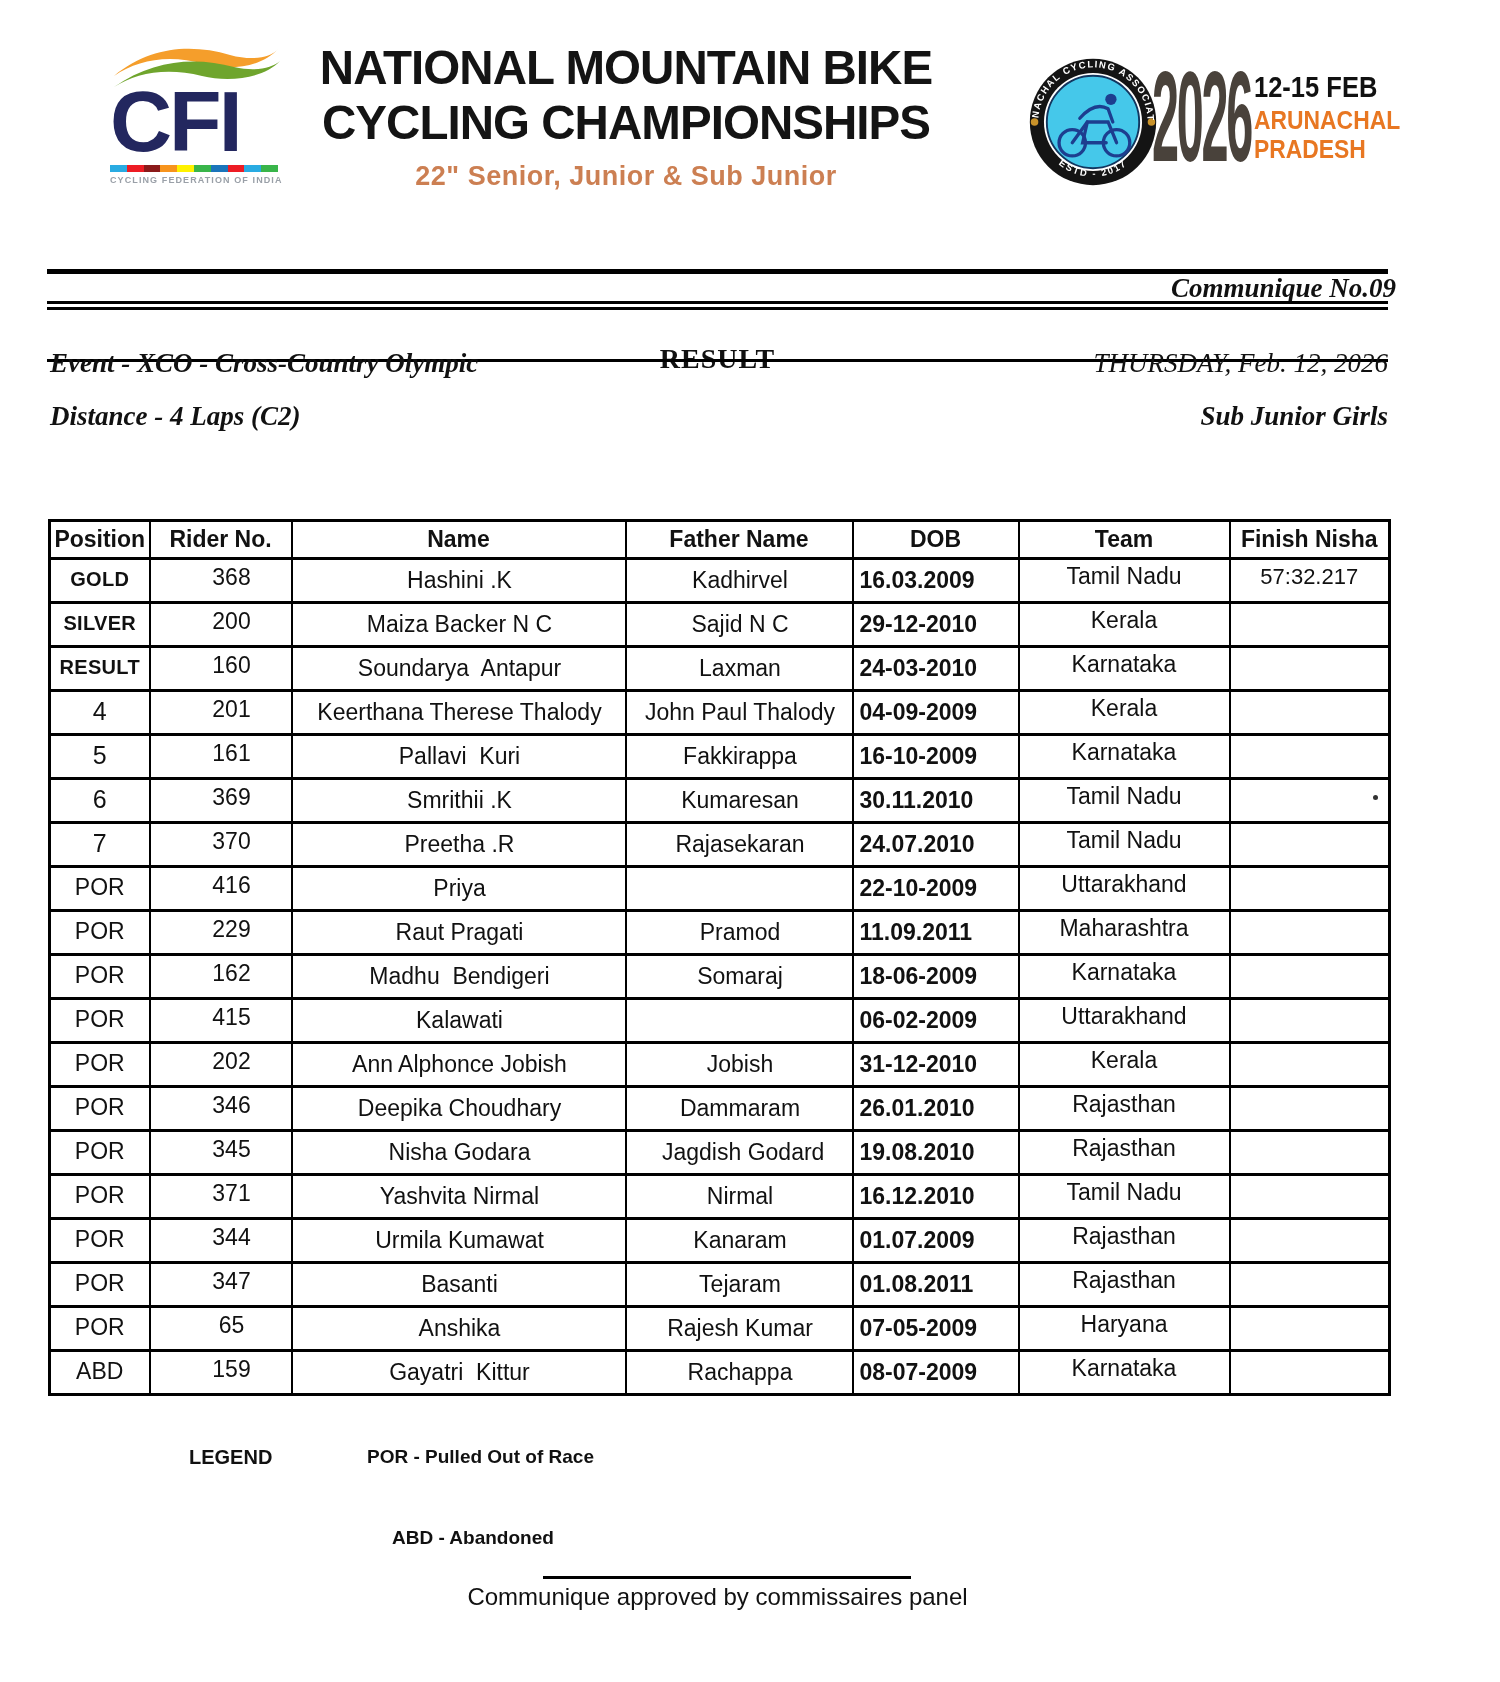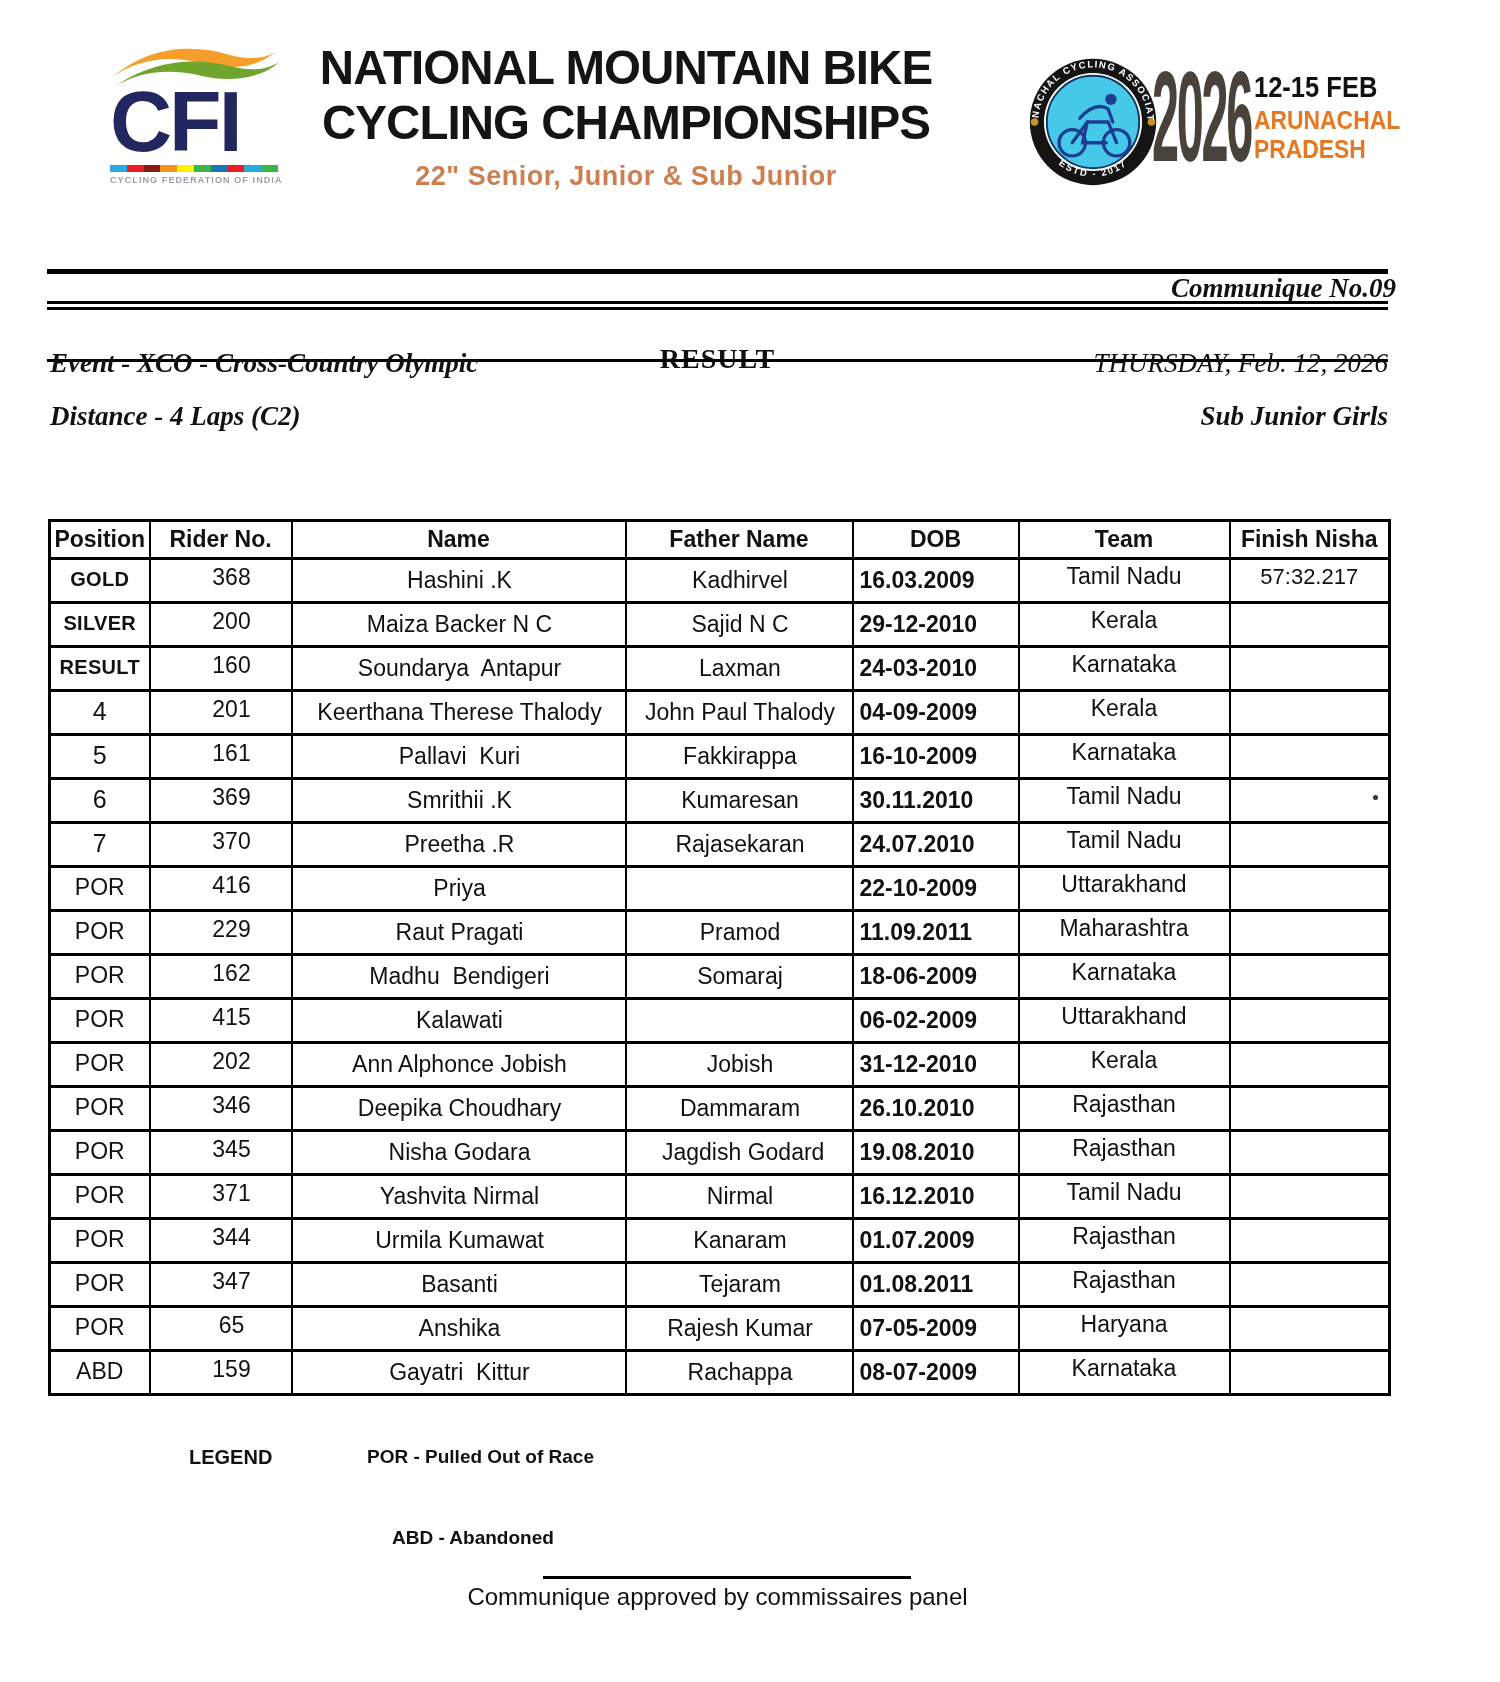--- a/index.html
+++ b/index.html
@@ -287,21 +287,21 @@
           <td class="col-father">Jobish</td>
           <td class="col-dob">31-12-2010</td>
           <td class="col-team">Kerala</td>
           <td class="col-finish"></td>
         </tr>
         <tr>
           <td class="col-position">POR</td>
           <td class="col-rider">346</td>
           <td class="col-name">Deepika Choudhary</td>
           <td class="col-father">Dammaram</td>
-          <td class="col-dob">26.10.2010</td>
+          <td class="col-dob">26.01.2010</td>
           <td class="col-team">Rajasthan</td>
           <td class="col-finish"></td>
         </tr>
         <tr>
           <td class="col-position">POR</td>
           <td class="col-rider">345</td>
           <td class="col-name">Nisha Godara</td>
           <td class="col-father"> Jagdish Godard</td>
           <td class="col-dob">19.08.2010</td>
           <td class="col-team">Rajasthan</td>

